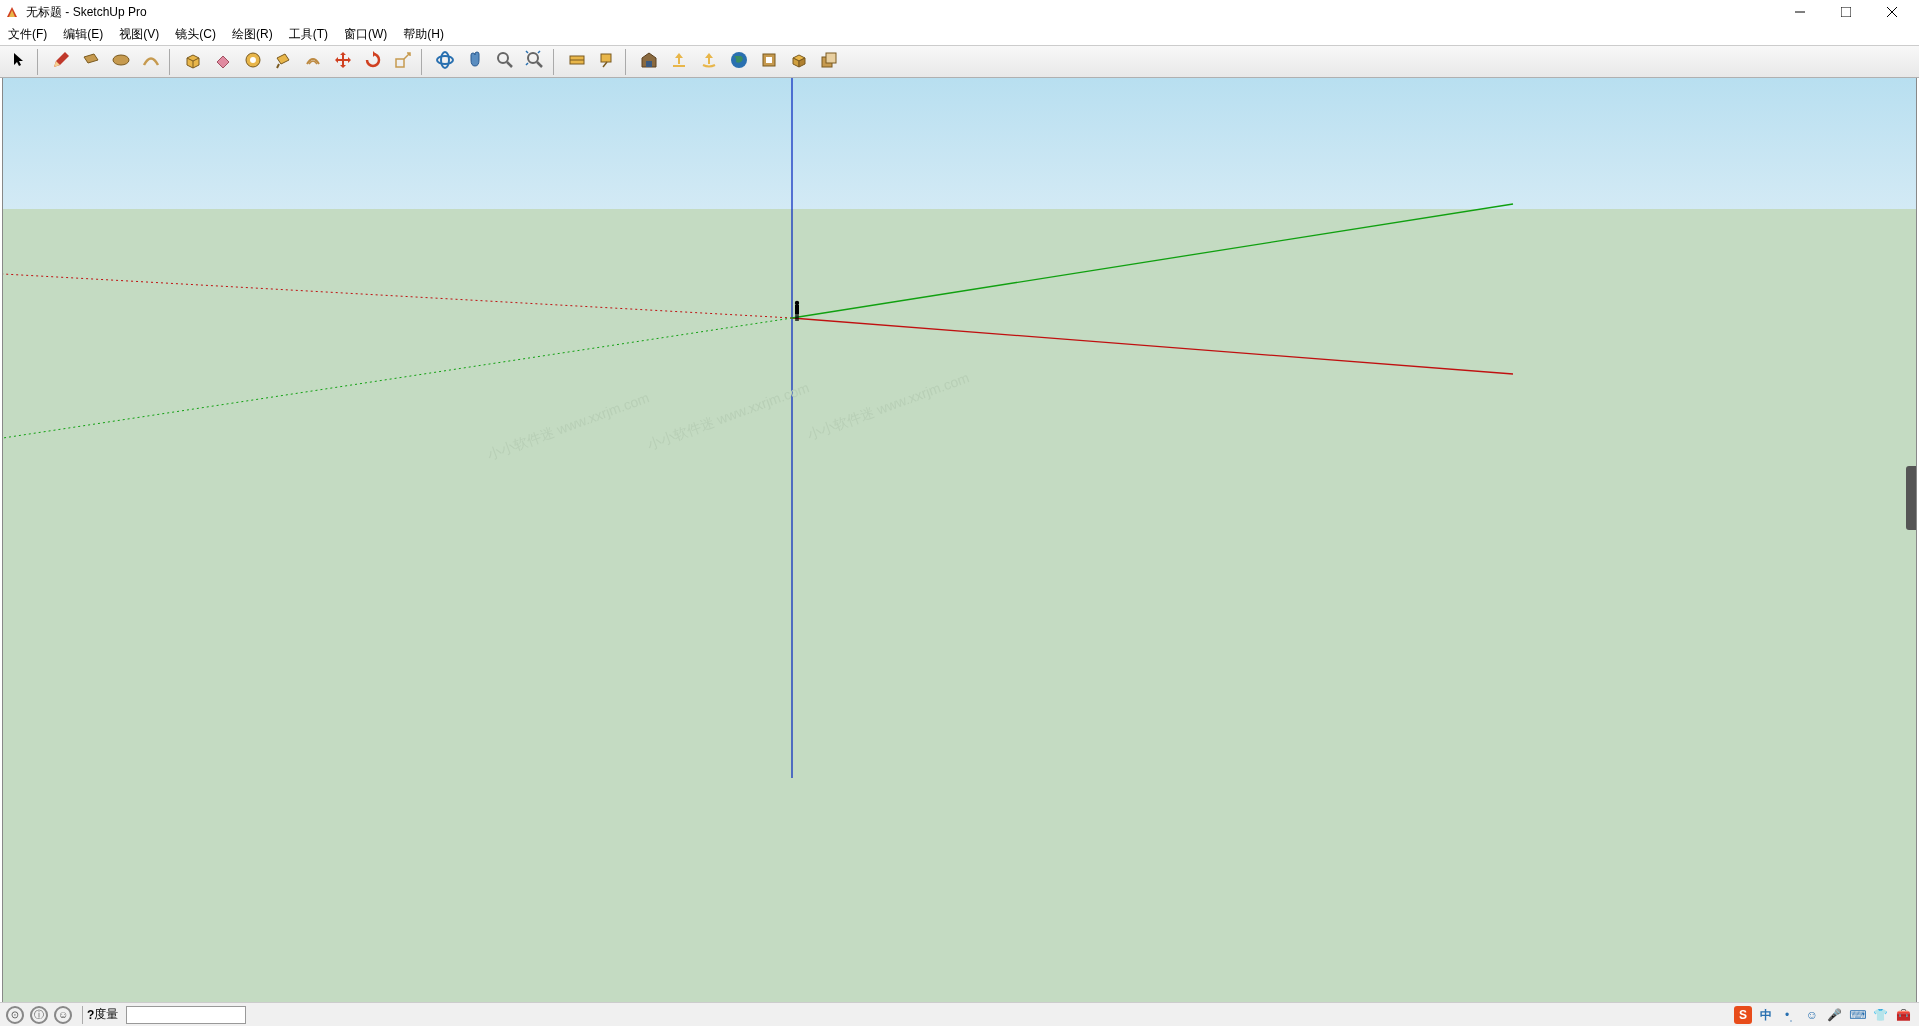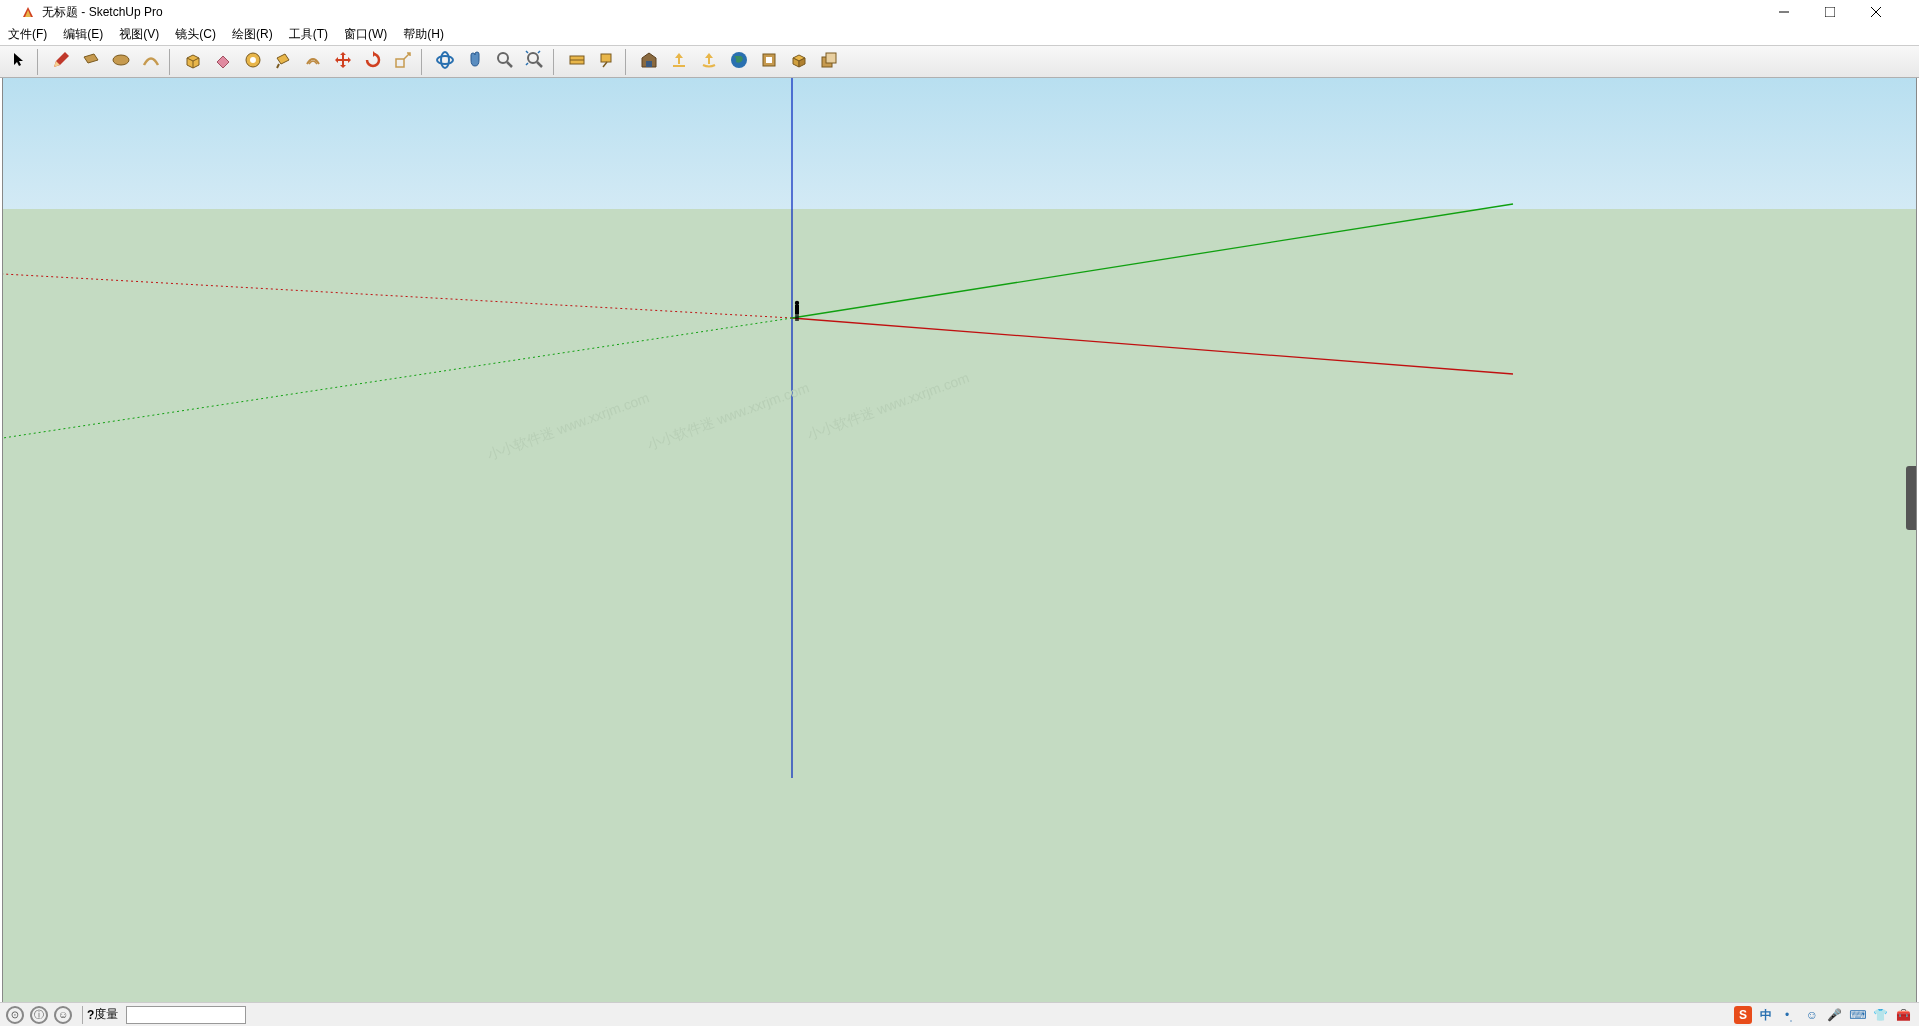--- a/index.html
+++ b/index.html
@@ -1,19 +1,19 @@
 <!DOCTYPE html>
 <html><head>
   <meta charset="utf-8">
   <style>
     * { margin: 0; padding: 0; box-sizing: border-box; font-family: "Microsoft YaHei", "Segoe UI", sans-serif; }
     body { width: 1919px; height: 1026px; background: #fff; overflow: hidden; display: flex; flex-direction: column; }
     
     
-    .titlebar { height: 24px; background: #fff; display: flex; align-items: center; padding: 0 20px; font-size: 12px; }
+    .titlebar { height: 24px; background: #fff; display: flex; align-items: center; padding: 0 4px; font-size: 12px; }
     .titlebar .logo { width: 16px; height: 16px; margin-right: 6px; }
     .titlebar .title { flex: 1; }
     .titlebar .winbtns { display: flex; }
     .titlebar .winbtn { width: 46px; height: 24px; display: flex; align-items: center; justify-content: center; cursor: pointer; }
     
     
     .menubar { height: 22px; background: #fff; display: flex; align-items: flex-start; font-size: 12px; border-bottom: 1px solid #ccc; }
     .menubar .mitem { padding: 0 8px; height: 100%; display: flex; align-items: center; cursor: pointer; }
     
     

